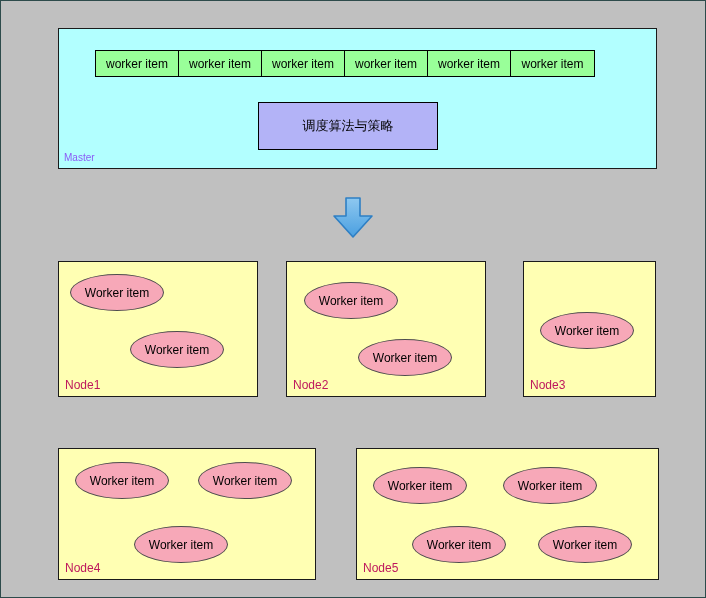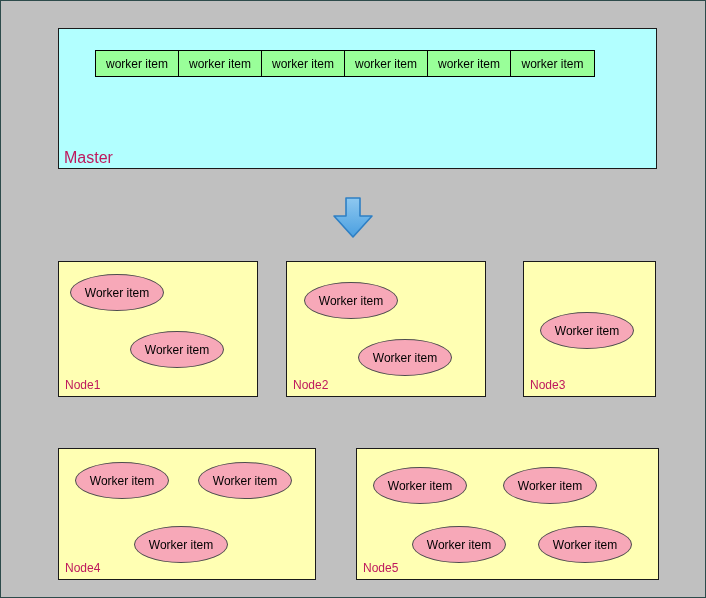--- a/index.html
+++ b/index.html
@@ -28,22 +28,22 @@
     width: 599px;
     height: 141px;
     background: #b2ffff;
     border: 1px solid #1a1a1a;
     box-sizing: border-box;
   }
   .master-label {
     position: absolute;
     left: 5px;
     bottom: 3px;
-    font-size: 16px;
-    color: #be185d;
+    font-size: 10px;
+    color: #8b5cf6;
     line-height: 14px;
     white-space: nowrap;
   }
 
   
   .worker-strip {
     position: absolute;
     left: 36px;
     top: 21px;
     display: flex;
@@ -139,20 +139,21 @@
 
     <div class="worker-strip">
       <div class="worker-cell">worker item</div>
       <div class="worker-cell">worker item</div>
       <div class="worker-cell">worker item</div>
       <div class="worker-cell">worker item</div>
       <div class="worker-cell">worker item</div>
       <div class="worker-cell">worker item</div>
     </div>
 
+    <div class="scheduler-box">调度算法与策略</div>
 
     <div class="master-label">Master</div>
   </div>
 
   <div class="arrow-wrap">
     <svg width="42" height="44" viewBox="0 0 42 44" xmlns="http://www.w3.org/2000/svg">
       <defs>
         <linearGradient id="arrGrad" x1="0" y1="0" x2="0" y2="1">
           <stop offset="0%" stop-color="#8ec8f0"></stop>
           <stop offset="100%" stop-color="#4a9fe0"></stop>

